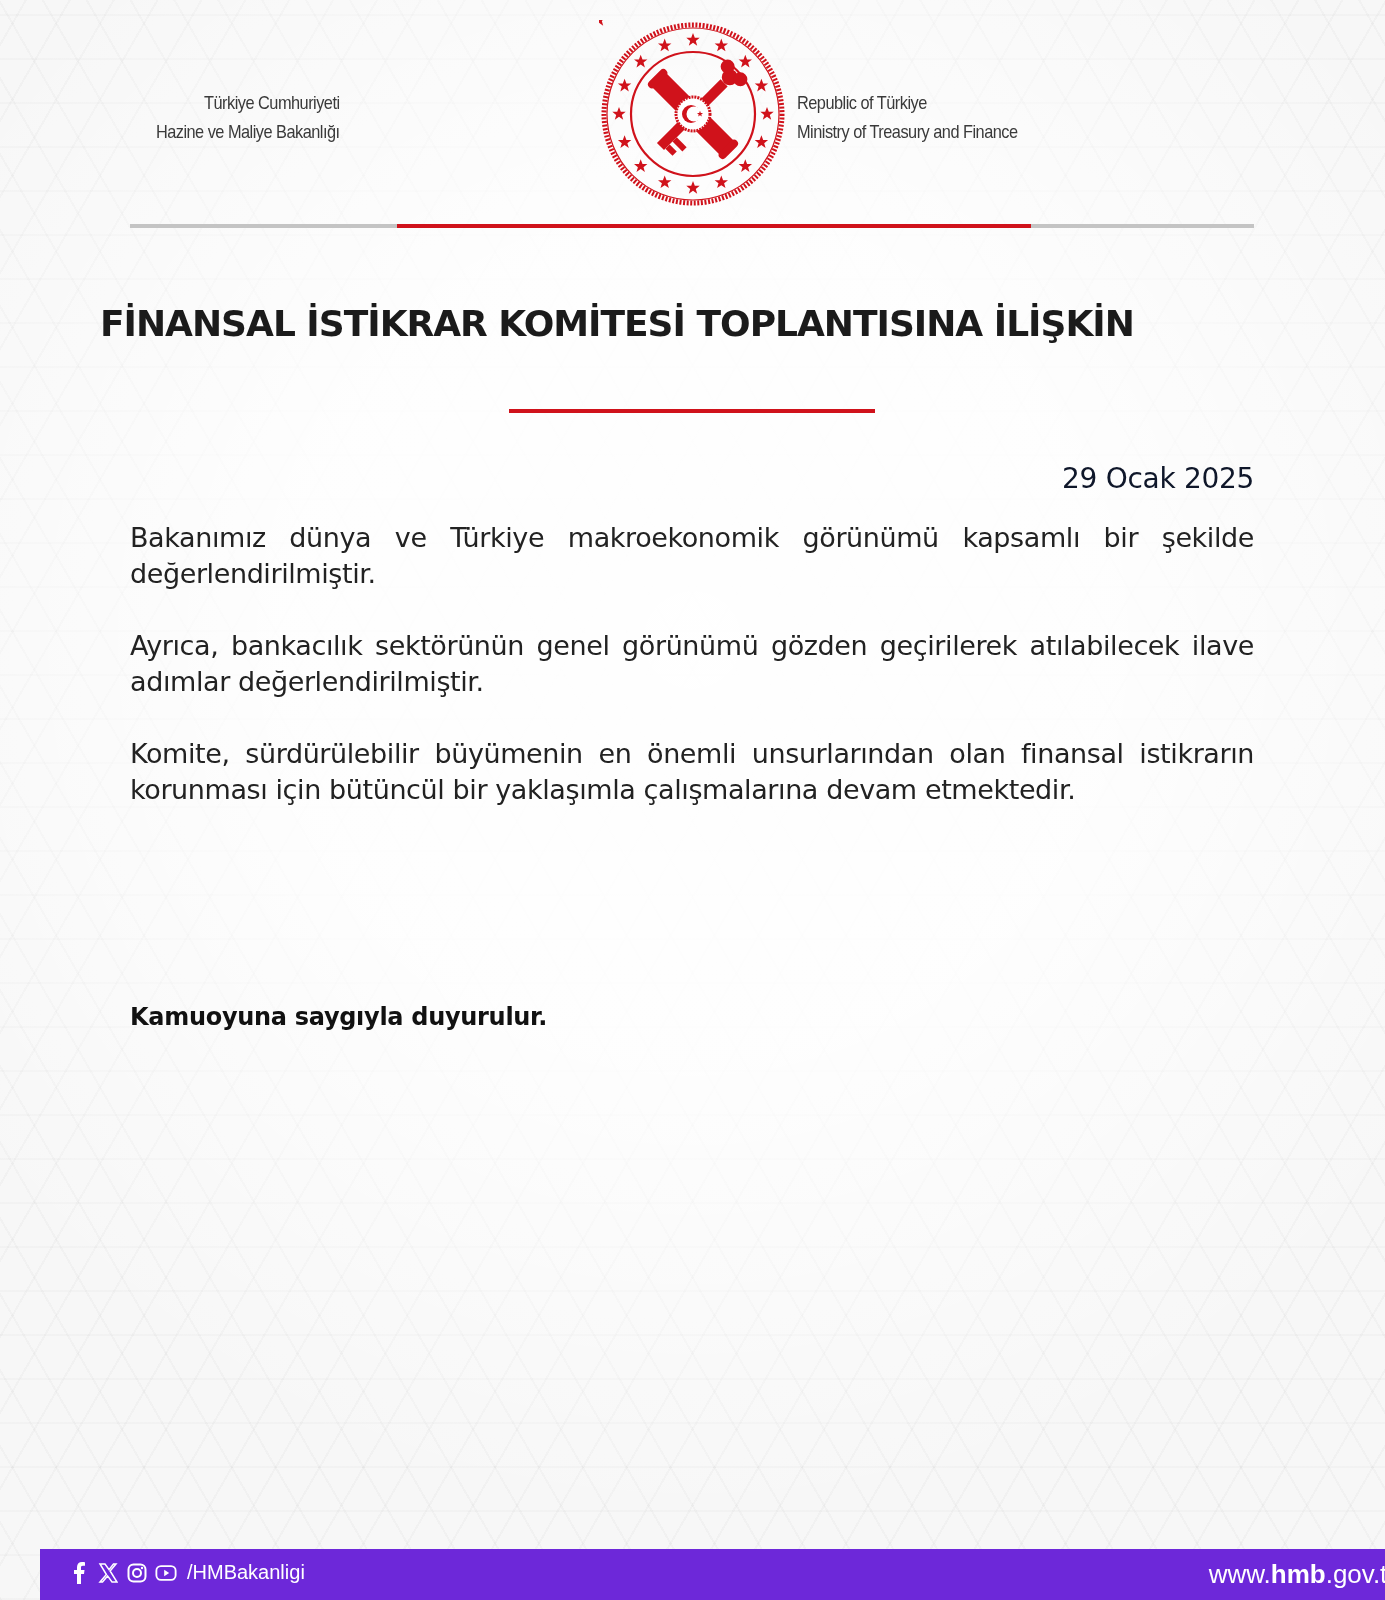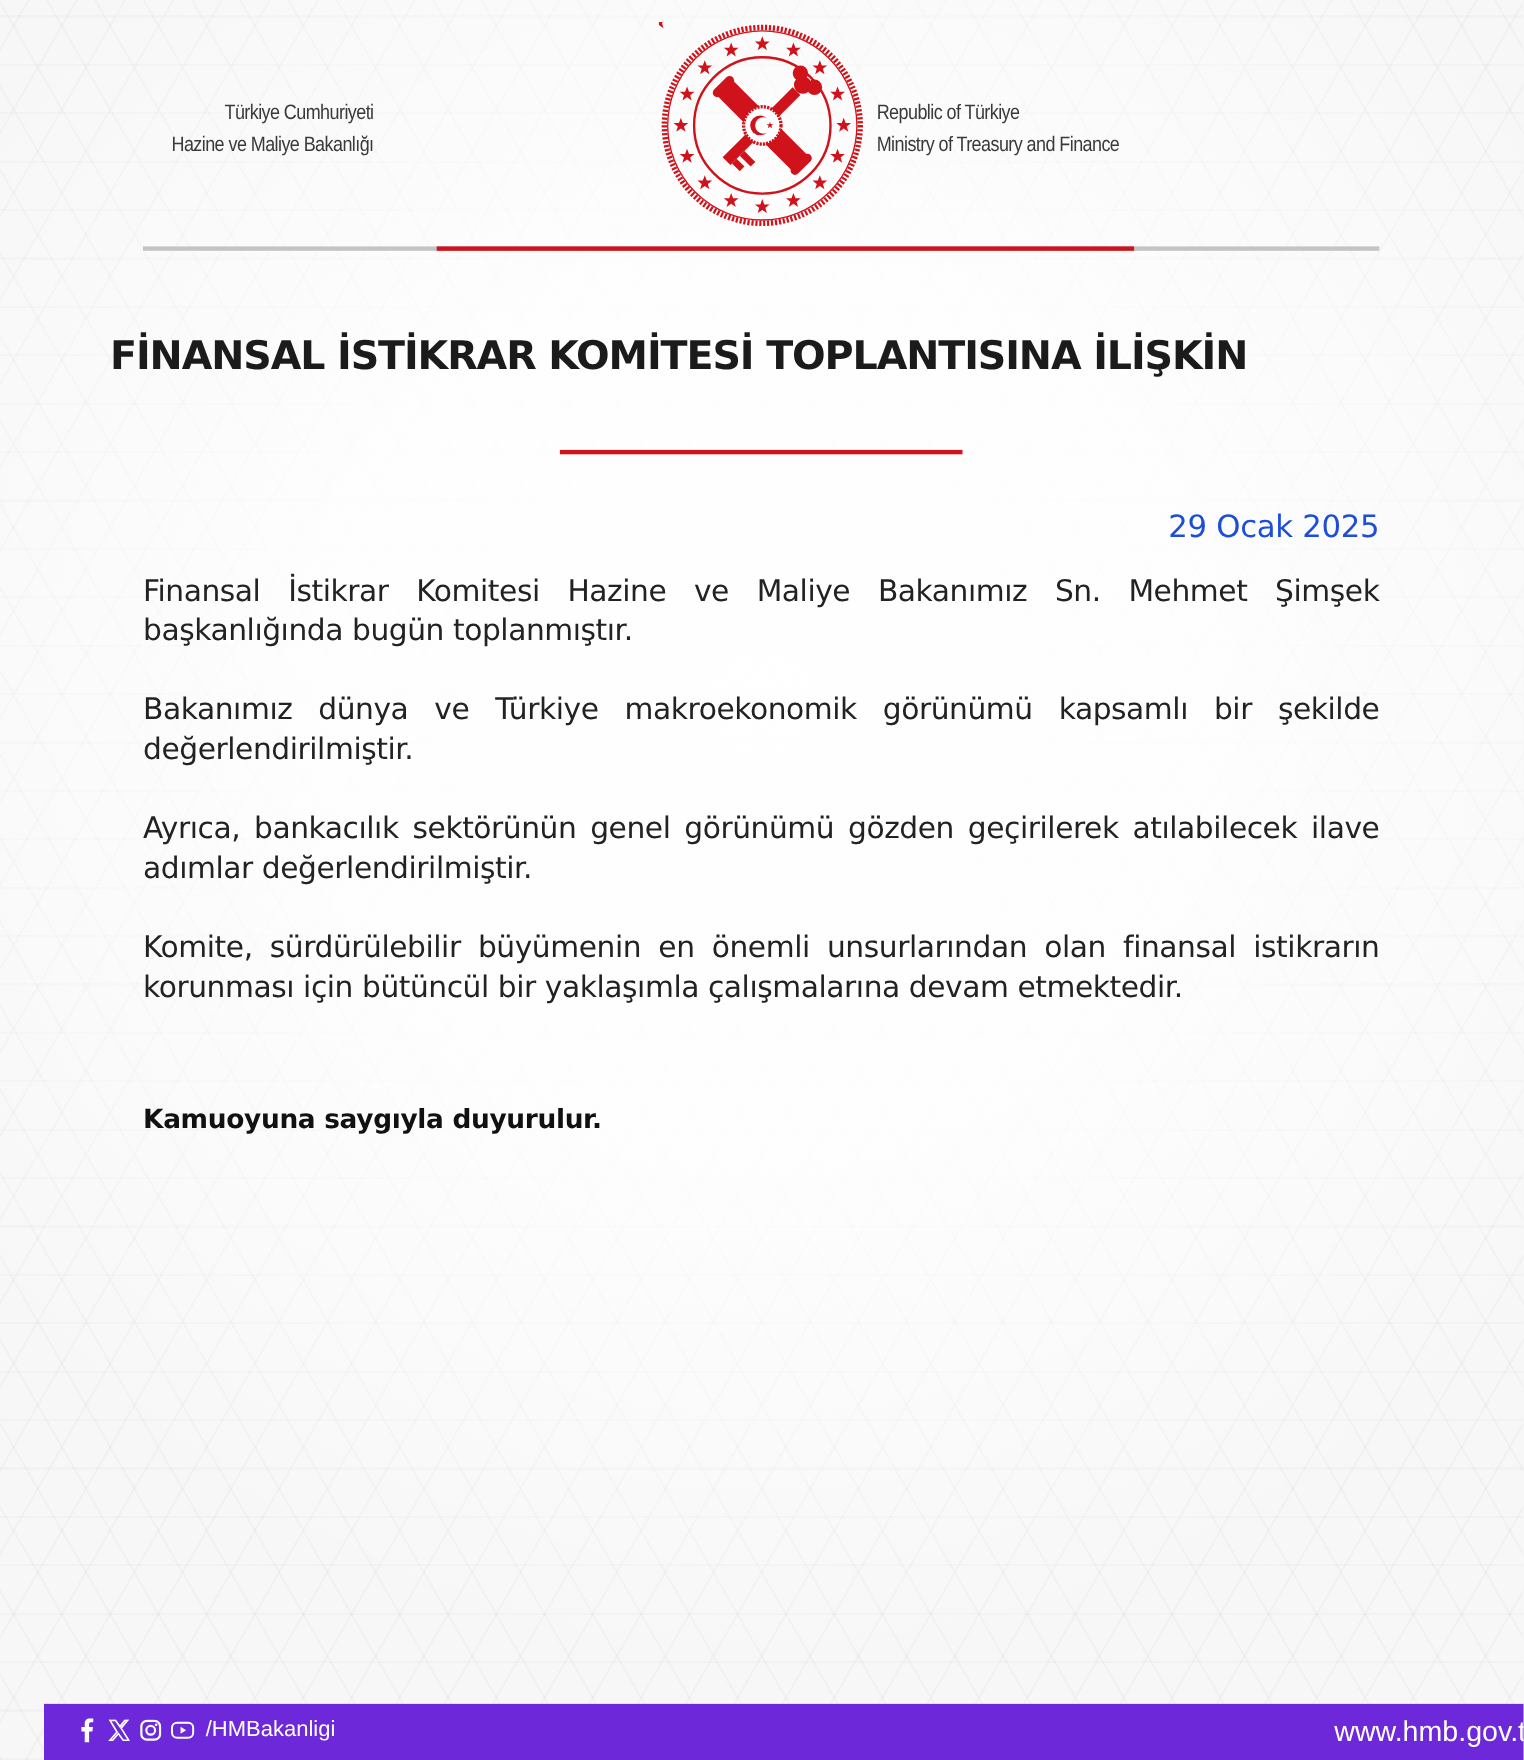--- a/index.html
+++ b/index.html
@@ -37,21 +37,21 @@
   .title {
     position: absolute; top: 300px; left: 100px; width: 1185px; text-align: left;
     font-family: "DejaVu Sans", sans-serif; font-weight: bold; font-size: 36px; line-height: 48px;
     color: #1b1b1b; letter-spacing: -1px;
   }
   .title-underline { position: absolute; top: 409px; left: 509px; width: 366px; height: 4px; background: #d0121b; }
 
   
   .date {
     position: absolute; top: 462px; right: 131px;
-    font-size: 28px; color: #1d4ed8; font-family: "DejaVu Sans", sans-serif; letter-spacing: -0.3px;
+    font-size: 28px; color: #0f172a; font-family: "DejaVu Sans", sans-serif; letter-spacing: -0.3px;
   }
 
   
   .body-text {
     position: absolute; top: 520px; left: 130px; width: 1124px;
     font-size: 27px; line-height: 36px; color: #222; letter-spacing: -0.4px;
   }
   .body-text p { margin: 0 0 36px 0; text-align: justify; text-align-last: left; }
   .closing {
     position: absolute; top: 1003px; left: 130px;
@@ -61,21 +61,21 @@
   
   .footer {
     position: absolute; left: 0; top: 1549px; width: 1385px; height: 51px; background: #6d28d9;
     color: #fff;
     margin-left: 40px;
   }
   .social { position: absolute; left: 28px; top: 12px; display: flex; align-items: center; gap: 7px; }
   .social .ico { width: 22px; height: 22px; display: inline-flex; align-items: center; justify-content: center; }
   .social .handle { font-family: "Liberation Sans", sans-serif; font-size: 20px; color: #fff; margin-left: 3px; }
   .site { position: absolute; right: 29px; top: 10px; font-family: "Liberation Sans", sans-serif; font-size: 26px; color: #fff; }
-  .site b { font-weight: normal; }
+  .site b { font-weight: bold; }
 </style>
 </head>
 <body>
 
 <div class="header">
   <div class="org-left">
     <div>Türkiye Cumhuriyeti</div>
     <div>Hazine ve Maliye Bakanlığı</div>
   </div>
 
@@ -136,21 +136,20 @@
 <div class="divider-accent"></div>
 
 <div class="title">
   <div>FİNANSAL İSTİKRAR KOMİTESİ TOPLANTISINA İLİŞKİN</div>
 </div>
 <div class="title-underline"></div>
 
 <div class="date">29 Ocak 2025</div>
 
 <div class="body-text">
-  <p>Finansal İstikrar Komitesi Hazine ve Maliye Bakanımız Sn. Mehmet Şimşek başkanlığında bugün toplanmıştır.</p>
   <p>Bakanımız dünya ve Türkiye makroekonomik görünümü kapsamlı bir şekilde değerlendirilmiştir.</p>
   <p>Ayrıca, bankacılık sektörünün genel görünümü gözden geçirilerek atılabilecek ilave adımlar değerlendirilmiştir.</p>
   <p>Komite, sürdürülebilir büyümenin en önemli unsurlarından olan finansal istikrarın korunması için bütüncül bir yaklaşımla çalışmalarına devam etmektedir.</p>
 </div>
 
 <div class="closing">Kamuoyuna saygıyla duyurulur.</div>
 
 <div class="footer">
   <div class="social">
     <span class="ico">

